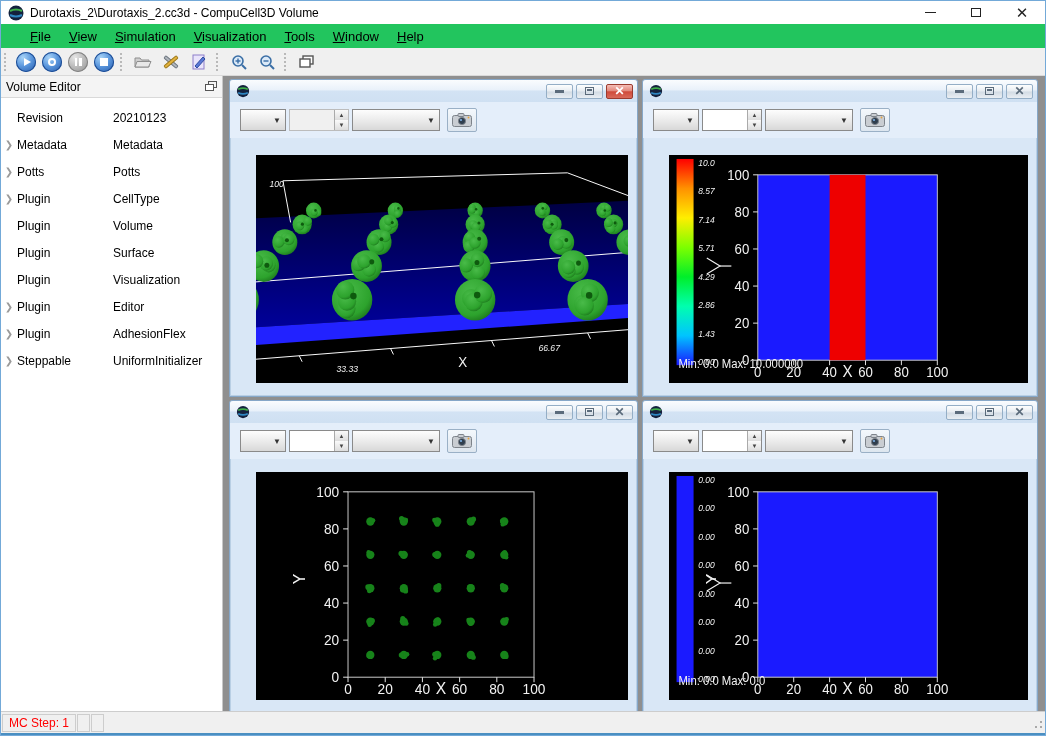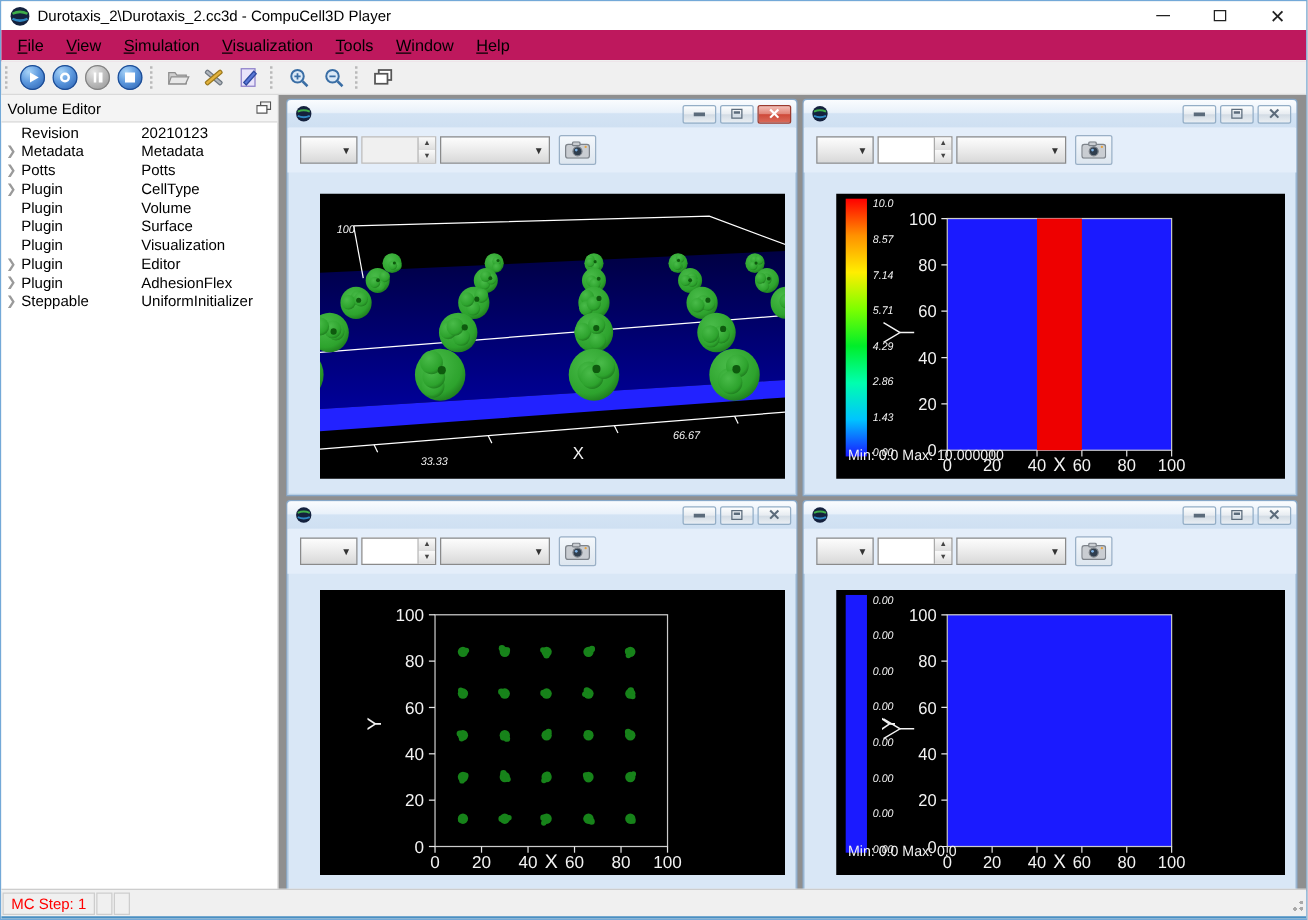--- a/index.html
+++ b/index.html
@@ -10,21 +10,21 @@
   #titlebar { position:absolute; left:0; top:0; width:100%; height:23px; background:#ffffff; display:flex; align-items:center; }
   #titlebar .app-icon { width:16px; height:16px; margin:0 6px 0 7px; }
   #titlebar .title-text { font-size:12px; color:#000; }
   #titlebar .win-controls { margin-left:auto; display:flex; height:100%; }
   #titlebar .wc-btn { width:46px; height:100%; display:flex; align-items:center; justify-content:center; font-size:13px; color:#222; }
   #titlebar .wc-min span { display:block; width:11px; height:1px; background:#222; }
   #titlebar .wc-max span { display:block; width:10px; height:9px; border:1px solid #222; }
   #titlebar .wc-close { font-size:15px; }
 
   
-  #menubar { position:absolute; left:0; top:23px; width:100%; height:25px; background:#be185d; display:flex; align-items:center; padding-left:4px; border-bottom:1px solid #f0f0f0; }
+  #menubar { position:absolute; left:0; top:23px; width:100%; height:25px; background:#22c55e; display:flex; align-items:center; padding-left:20px; border-bottom:1px solid #f0f0f0; }
   .menu-item { display:inline-block; padding:3px 9px; font-size:13px; color:#000; }
   .menu-item::first-letter { text-decoration:underline; }
 
   
   #toolbar { position:absolute; left:0; top:48px; width:100%; height:27px; background:#f0f0f0; border-bottom:1px solid #d9d9d9; display:flex; align-items:center; }
   .tb-handle { width:6px; height:18px; margin:0 3px; border-left:2px dotted #b9b9b9; }
   .round-btn { width:20px; height:20px; border-radius:50%; margin:0 3px; position:relative;
     background:radial-gradient(circle at 35% 28%, #a8d4f8 0%, #5b97dd 45%, #2257a8 100%); box-shadow:inset 0 0 0 1px #1d4c94; display:flex; align-items:center; justify-content:center; }
   .round-btn.disabled { background:radial-gradient(circle at 35% 28%, #e6e6e6 0%, #bdbdbd 45%, #8f8f8f 100%); box-shadow:inset 0 0 0 1px #828282; }
   .round-btn .g-play { width:0; height:0; border-left:7px solid #fff; border-top:4.5px solid transparent; border-bottom:4.5px solid transparent; margin-left:2px; }
@@ -33,21 +33,21 @@
   .round-btn .g-stop { width:8px; height:8px; background:#fff; }
   .flat-btn { width:24px; height:22px; margin:0 2px; display:flex; align-items:center; justify-content:center; }
 
   
   #dock { position:absolute; left:0; top:75px; width:222px; height:637px; background:#ffffff; border-right:1px solid #c8c8c8; }
   #dock-header { height:22px; background:#f4f4f4; border-bottom:1px solid #d9d9d9; display:flex; align-items:center; padding:0 5px; }
   #dock-header .dock-title { font-size:12px; color:#000; flex:1; }
   #me-colhead { display:flex; height:24px; align-items:center; border-bottom:1px solid #e2e2e2; font-size:12px; color:#000; }
   #me-colhead .c1 { width:118px; text-align:center; border-right:1px solid #e2e2e2; height:100%; line-height:24px; }
   #me-colhead .c2 { flex:1; text-align:center; }
-  .me-row { display:flex; height:15px; align-items:center; font-size:12px; color:#000; }
+  .me-row { display:flex; height:15px; align-items:center; font-size:12px; color:#000;margin-top:12px; }
   .me-row .arrow { width:16px; text-align:center; color:#9a9a9a; font-size:10px; }
   .me-row .prop { width:96px; }
   .me-row .val { flex:1; }
 
   
   #mdi { position:absolute; left:222px; top:75px; width:824px; height:637px; background:#8f8f8f; }
 
   .subwin { position:absolute; background:#d9e7f6; border:1px solid #86a7c8; border-radius:3px 3px 0 0; box-shadow:0 0 0 1px #b9cfe4 inset; }
   .subwin .swin-title { height:22px; display:flex; align-items:center; padding:0 4px 0 6px;
     background:linear-gradient(#fafcfe, #e9f1fa 45%, #d3e3f4 50%, #cfe0f2); border-radius:3px 3px 0 0; }
@@ -97,21 +97,21 @@
 <body>
 
 <div id="app">
 
   <div id="titlebar">
     <svg class="app-icon" viewBox="0 0 16 16">
       <circle cx="8" cy="8" r="7.5" fill="#14213d"></circle>
       <path d="M2 6 Q8 3 14 6" stroke="#3fae4a" stroke-width="2" fill="none"></path>
       <path d="M2 10 Q8 13 14 10" stroke="#2e86c1" stroke-width="2" fill="none"></path>
     </svg>
-    <span class="title-text">Durotaxis_2\Durotaxis_2.cc3d - CompuCell3D Player</span>
+    <span class="title-text">Durotaxis_2\Durotaxis_2.cc3d - CompuCell3D Volume</span>
     <div class="win-controls">
       <div class="wc-btn wc-min">
           <span></span>
         </div>
       <div class="wc-btn wc-max">
           <span></span>
         </div>
       <div class="wc-btn wc-close">✕</div>
     </div>
   </div>

